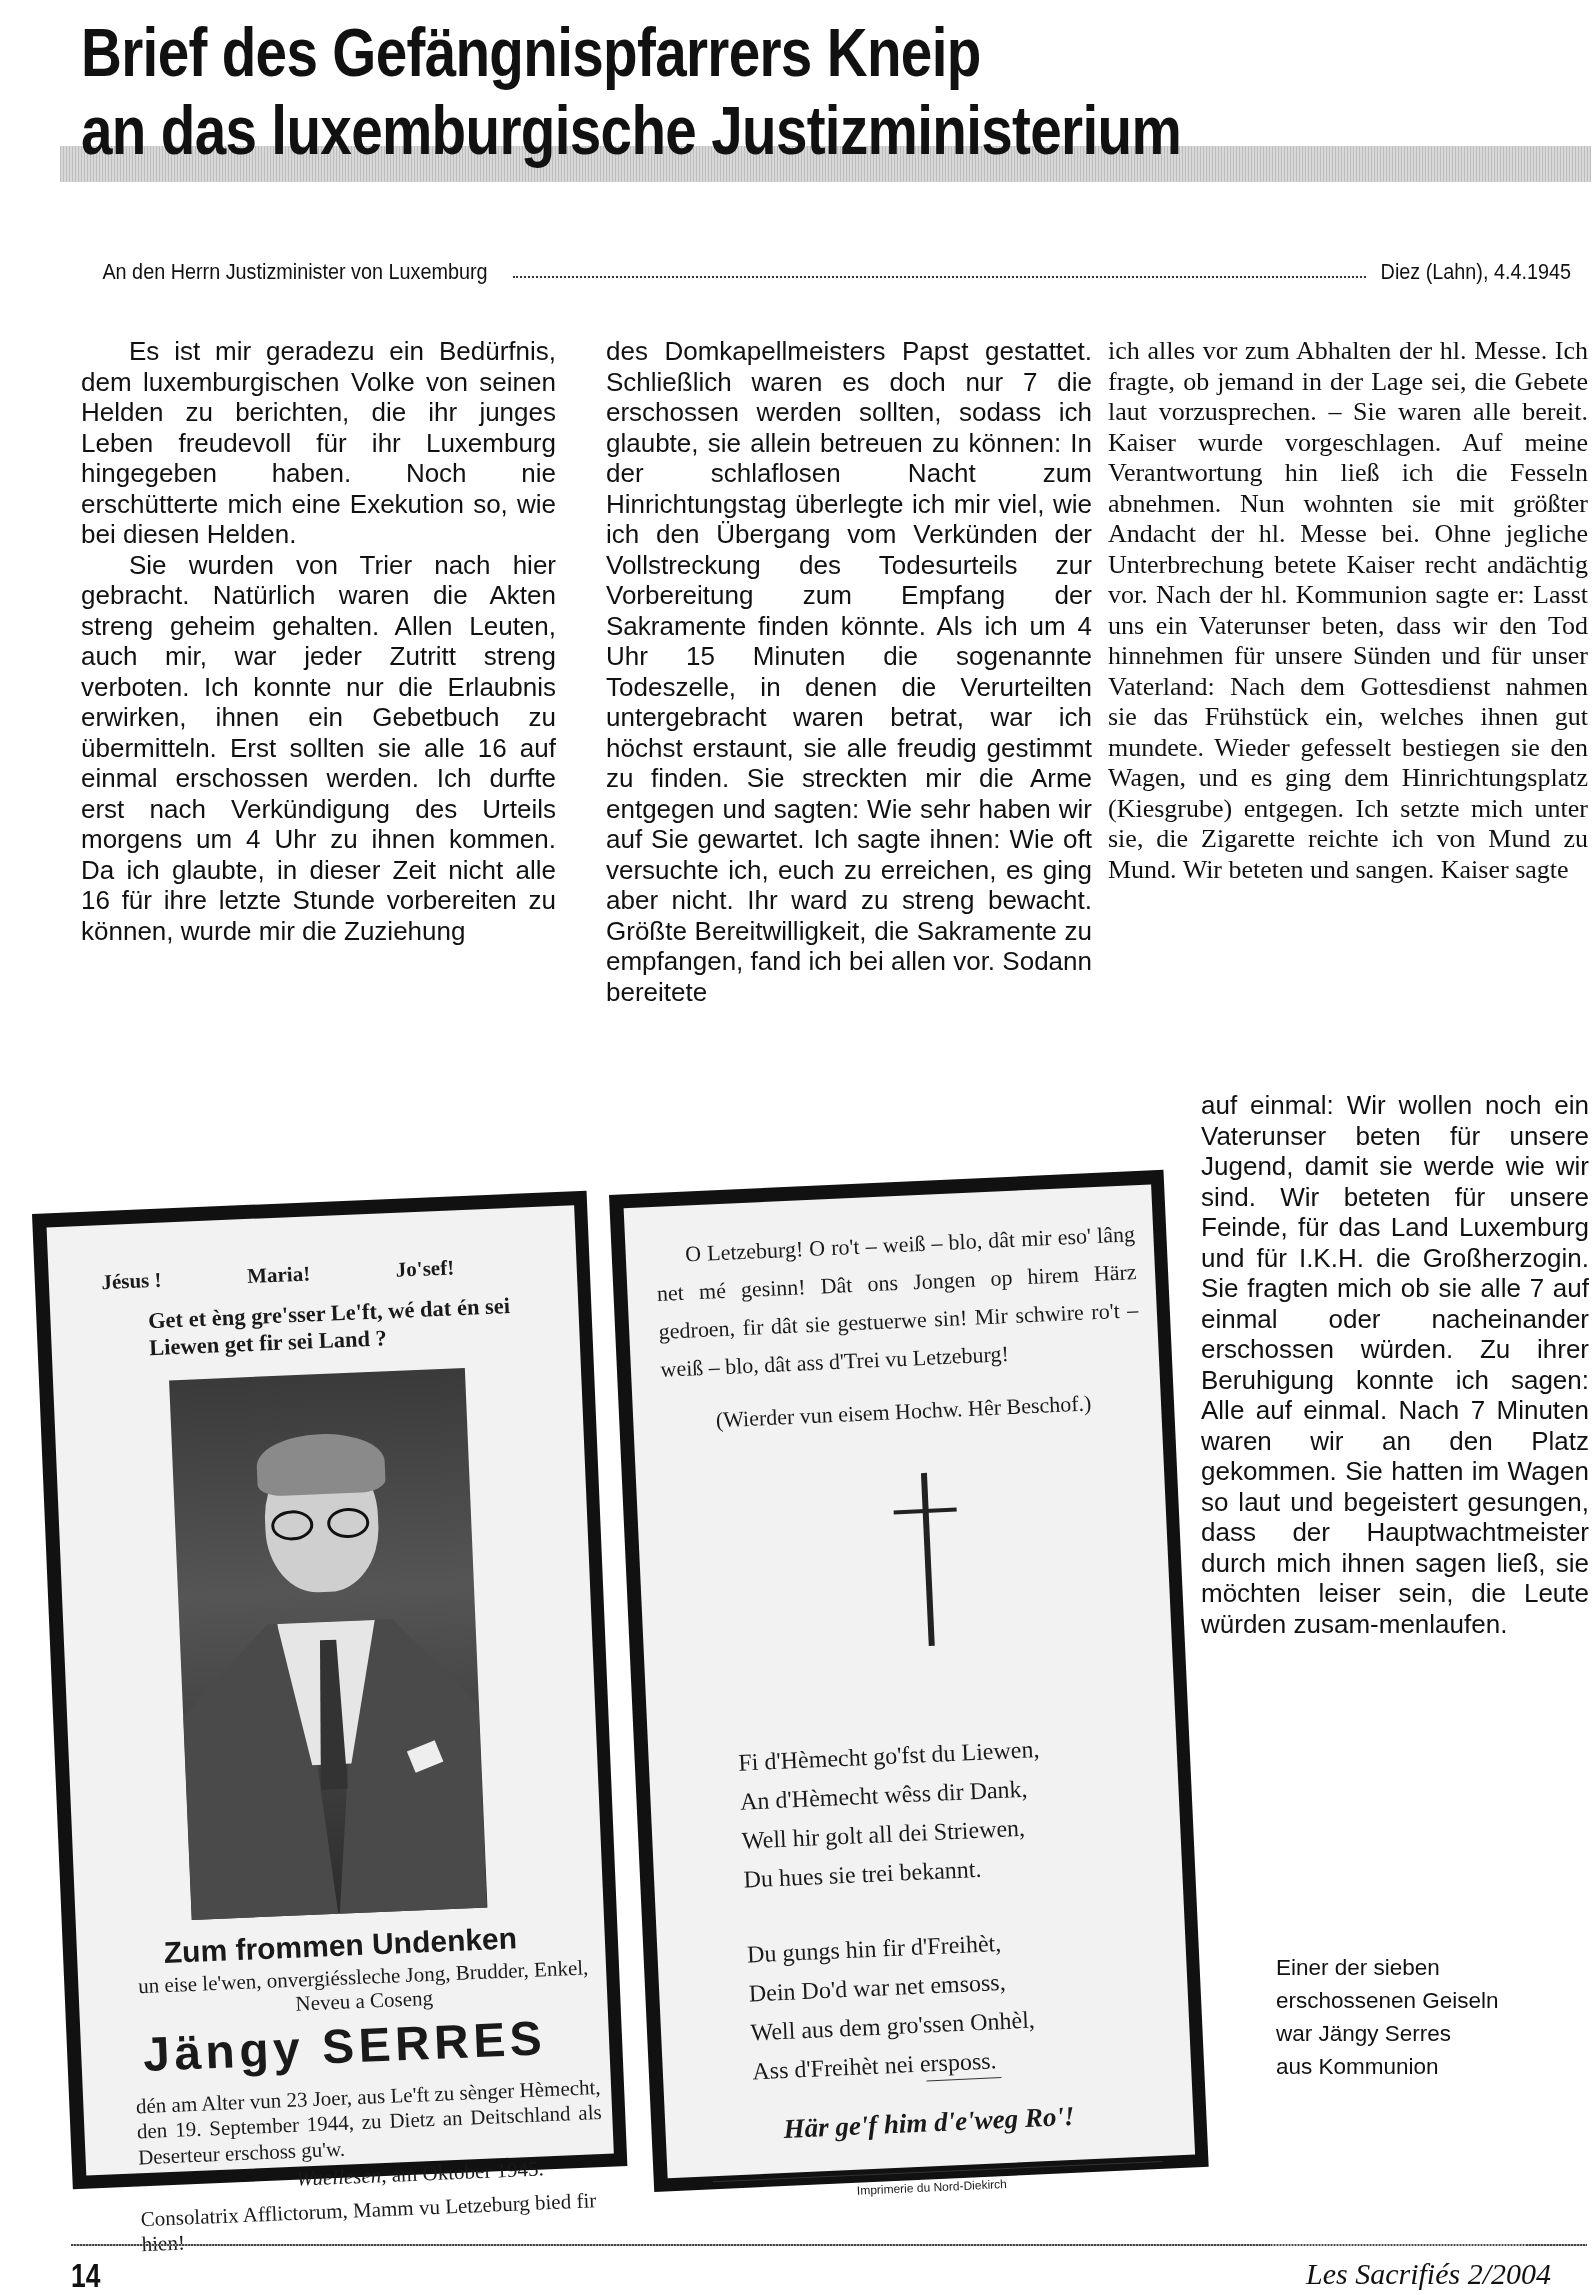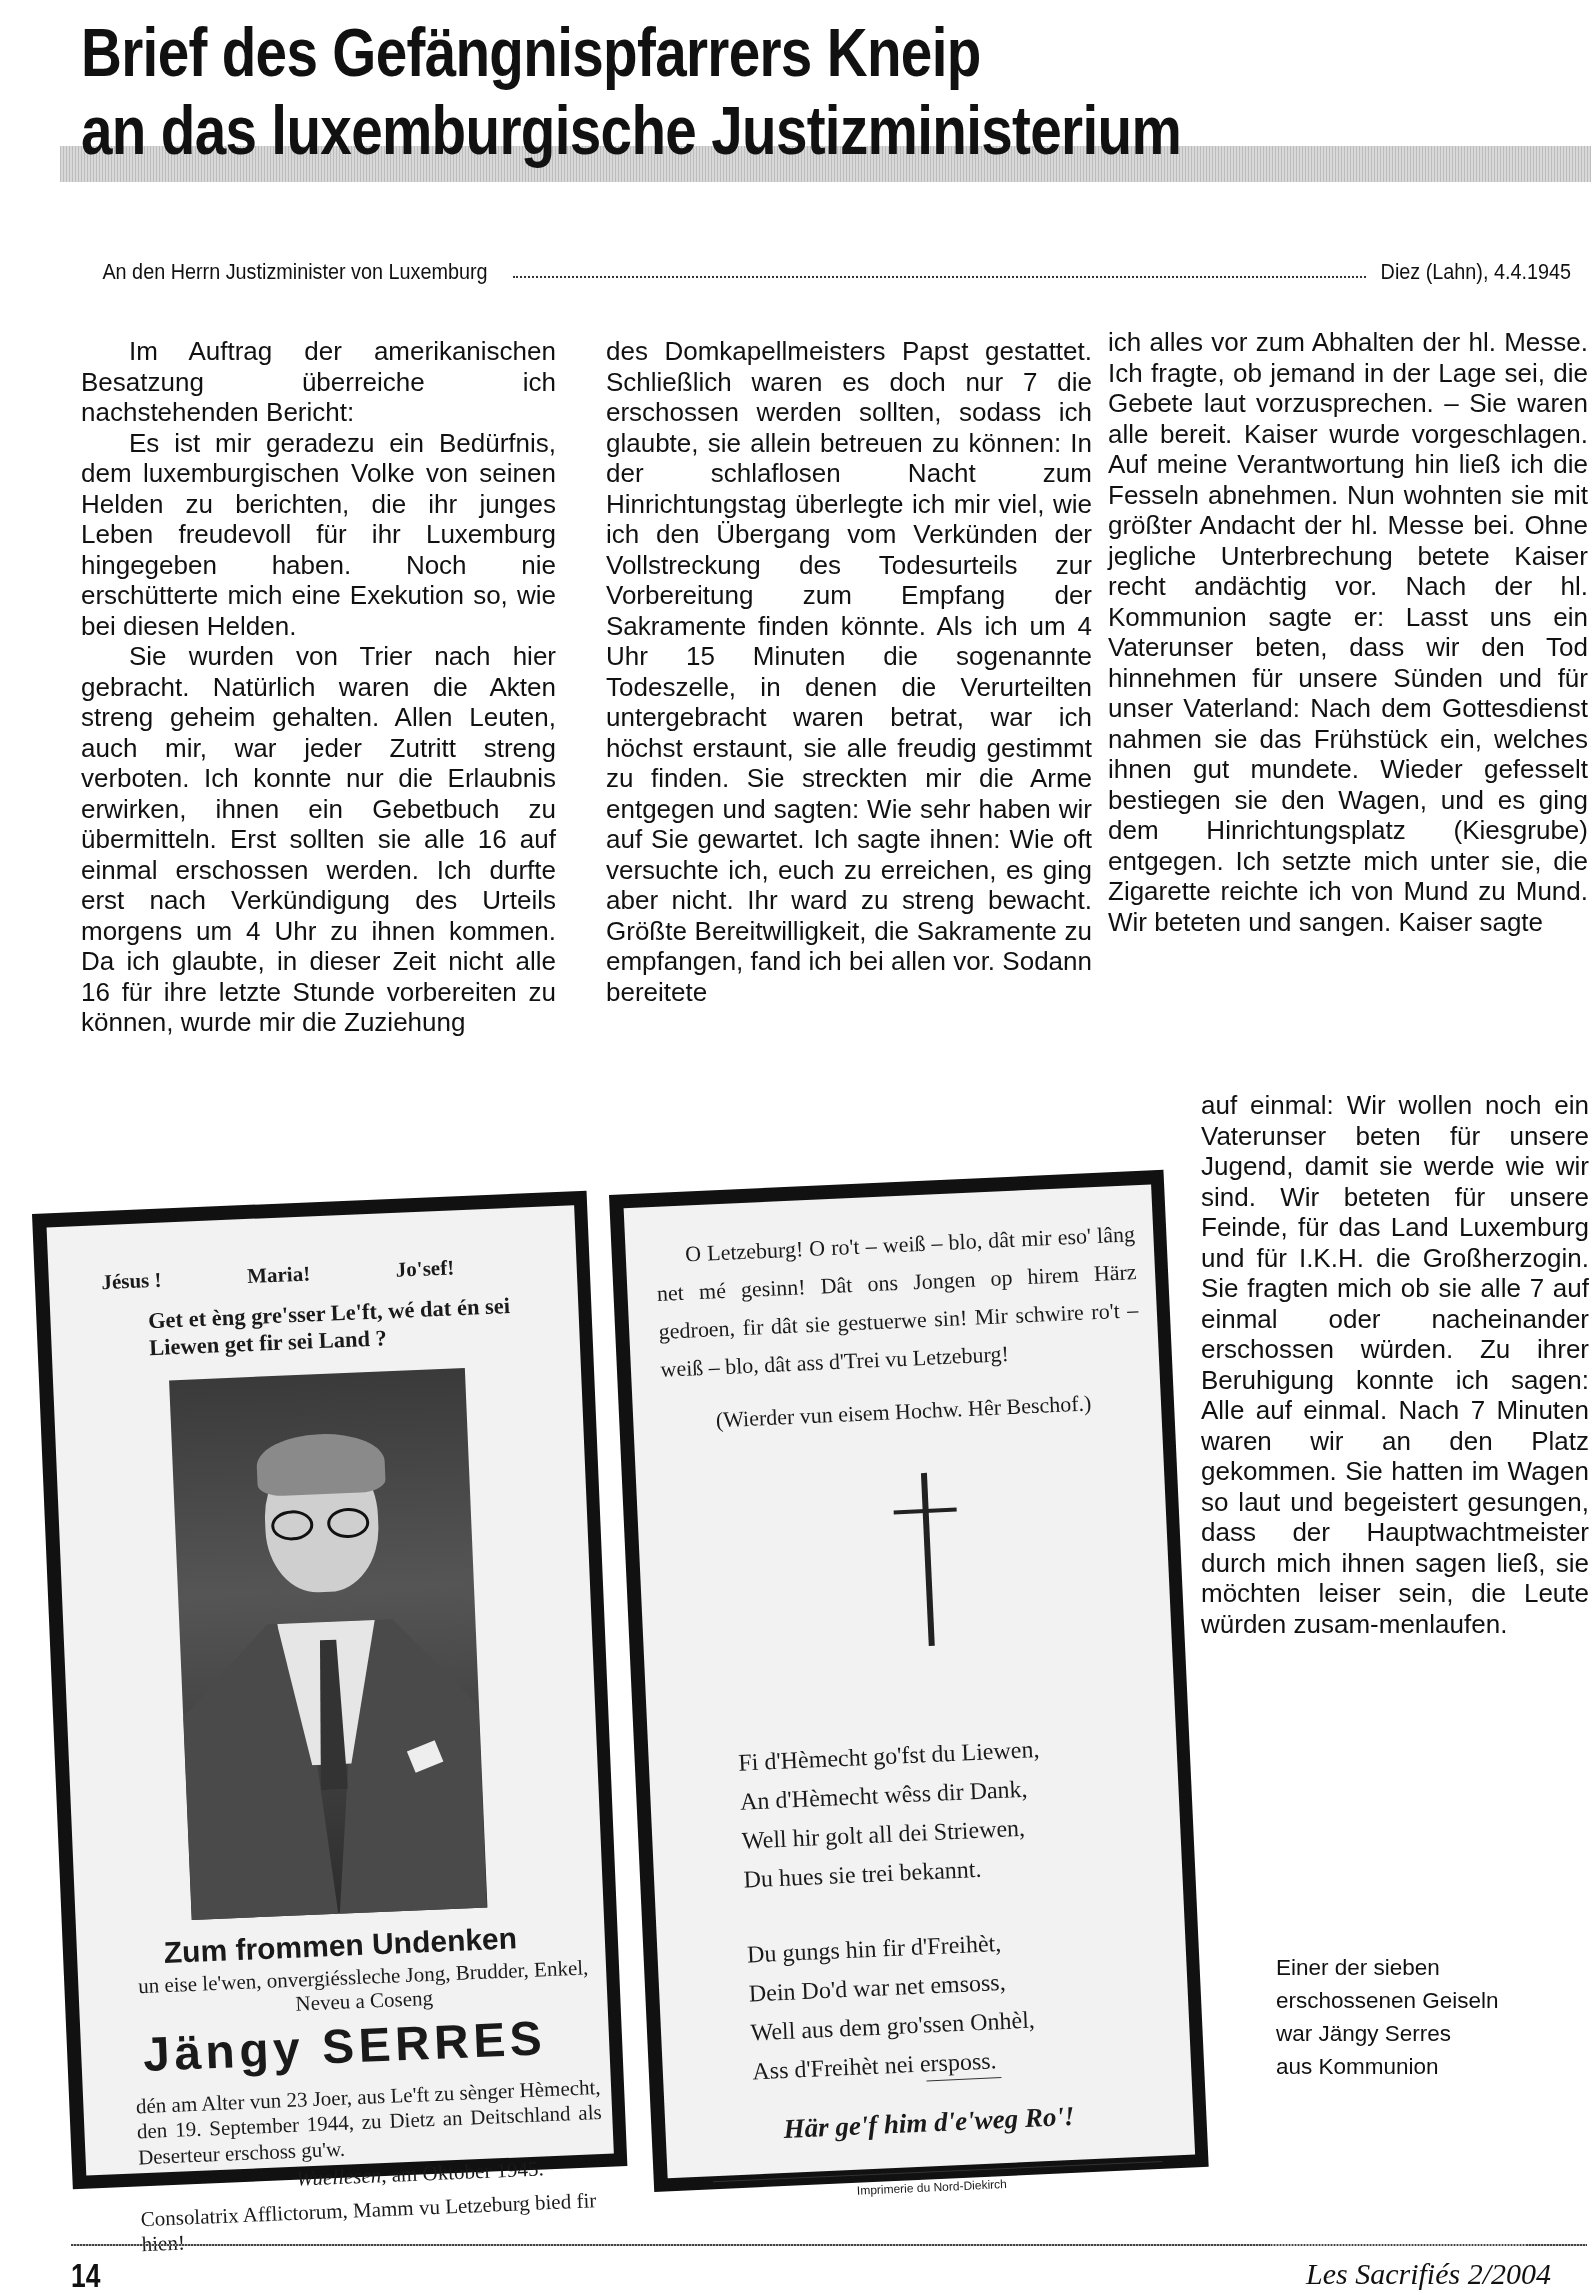--- a/index.html
+++ b/index.html
@@ -17,21 +17,21 @@
     font-size: 22px; transform-origin: left top; white-space: nowrap; }
   .addr .dots { flex: 1; border-bottom: 2.3px dotted #333; margin: 0 4.5px 6.8px 4.5px; }
   .addr span { transform: scaleX(0.9); display: inline-block; }
 
   
   .col { font-size: 26px; line-height: 30.5px; text-align: justify; }
   .col p { margin: 0; }
   .col p.ind { text-indent: 48px; }
   .col1 { left: 81px; top: 336px; width: 475px; }
   .col2 { left: 606px; top: 336px; width: 486px; }
-  .col3 { left: 1108px; top: 327px; width: 480px; }
+  .col3 { left: 1108px; top: 336px; width: 480px; font-family: Liberation Serif, serif; }
   .col3b { left: 1201px; top: 1090px; width: 388px; }
 
   .caption { left: 1276px; top: 1951px; font-size: 22.5px; line-height: 33px; }
 
   
   .card { background: #111; padding: 13.5px; box-sizing: border-box; }
   .card-inner { background: #f2f2f2; width: 100%; height: 100%; box-sizing: border-box; position: relative;
     font-family: "Liberation Serif", serif; color: #1a1a1a; }
   .card1 { left: 31.5px; top: 1214px; width: 555px; height: 976px; transform: rotate(-2.4deg); transform-origin: left top; }
   .card2 { left: 609px; top: 1195px; width: 555px; height: 998px; transform: rotate(-2.6deg); transform-origin: left top; }
@@ -85,21 +85,20 @@
   <div>an das luxemburgische Justizministerium</div>
 </div>
 
 <div class="abs addr">
   <span>An den Herrn Justizminister von Luxemburg</span>
   <div class="dots"></div>
   <span>Diez (Lahn), 4.4.1945</span>
 </div>
 
 <div class="abs col col1">
-  <p class="ind">Im Auftrag der amerikanischen Besatzung überreiche ich nachstehenden Bericht:</p>
   <p class="ind">Es ist mir geradezu ein Bedürfnis, dem luxemburgischen Volke von seinen Helden zu berichten, die ihr junges Leben freudevoll für ihr Luxemburg hingegeben haben. Noch nie erschütterte mich eine Exekution so, wie bei diesen Helden.</p>
   <p class="ind">Sie wurden von Trier nach hier gebracht. Natürlich waren die Akten streng geheim gehalten. Allen Leuten, auch mir, war jeder Zutritt streng verboten. Ich konnte nur die Erlaubnis erwirken, ihnen ein Gebetbuch zu übermitteln. Erst sollten sie alle 16 auf einmal erschossen werden. Ich durfte erst nach Verkündigung des Urteils morgens um 4 Uhr zu ihnen kommen. Da ich glaubte, in dieser Zeit nicht alle 16 für ihre letzte Stunde vorbereiten zu können, wurde mir die Zuziehung</p>
 </div>
 
 <div class="abs col col2">
   <p>des Domkapellmeisters Papst gestattet. Schließlich waren es doch nur 7 die erschossen werden sollten, sodass ich glaubte, sie allein betreuen zu können: In der schlaflosen Nacht zum Hinrichtungstag überlegte ich mir viel, wie ich den Übergang vom Verkünden der Vollstreckung des Todesurteils zur Vorbereitung zum Empfang der Sakramente finden könnte. Als ich um 4 Uhr 15 Minuten die sogenannte Todeszelle, in denen die Verurteilten untergebracht waren betrat, war ich höchst erstaunt, sie alle freudig gestimmt zu finden. Sie streckten mir die Arme entgegen und sagten: Wie sehr haben wir auf Sie gewartet. Ich sagte ihnen: Wie oft versuchte ich, euch zu erreichen, es ging aber nicht. Ihr ward zu streng bewacht. Größte Bereitwilligkeit, die Sakramente zu empfangen, fand ich bei allen vor. Sodann bereitete</p>
 </div>
 
 <div class="abs col col3">
   <p>ich alles vor zum Abhalten der hl. Messe. Ich fragte, ob jemand in der Lage sei, die Gebete laut vorzusprechen. – Sie waren alle bereit. Kaiser wurde vorgeschlagen. Auf meine Verantwortung hin ließ ich die Fesseln abnehmen. Nun wohnten sie mit größter Andacht der hl. Messe bei. Ohne jegliche Unterbrechung betete Kaiser recht andächtig vor. Nach der hl. Kommunion sagte er: Lasst uns ein Vaterunser beten, dass wir den Tod hinnehmen für unsere Sünden und für unser Vaterland: Nach dem Gottesdienst nahmen sie das Frühstück ein, welches ihnen gut mundete. Wieder gefesselt bestiegen sie den Wagen, und es ging dem Hinrichtungsplatz (Kiesgrube) entgegen. Ich setzte mich unter sie, die Zigarette reichte ich von Mund zu Mund. Wir beteten und sangen. Kaiser sagte</p>

